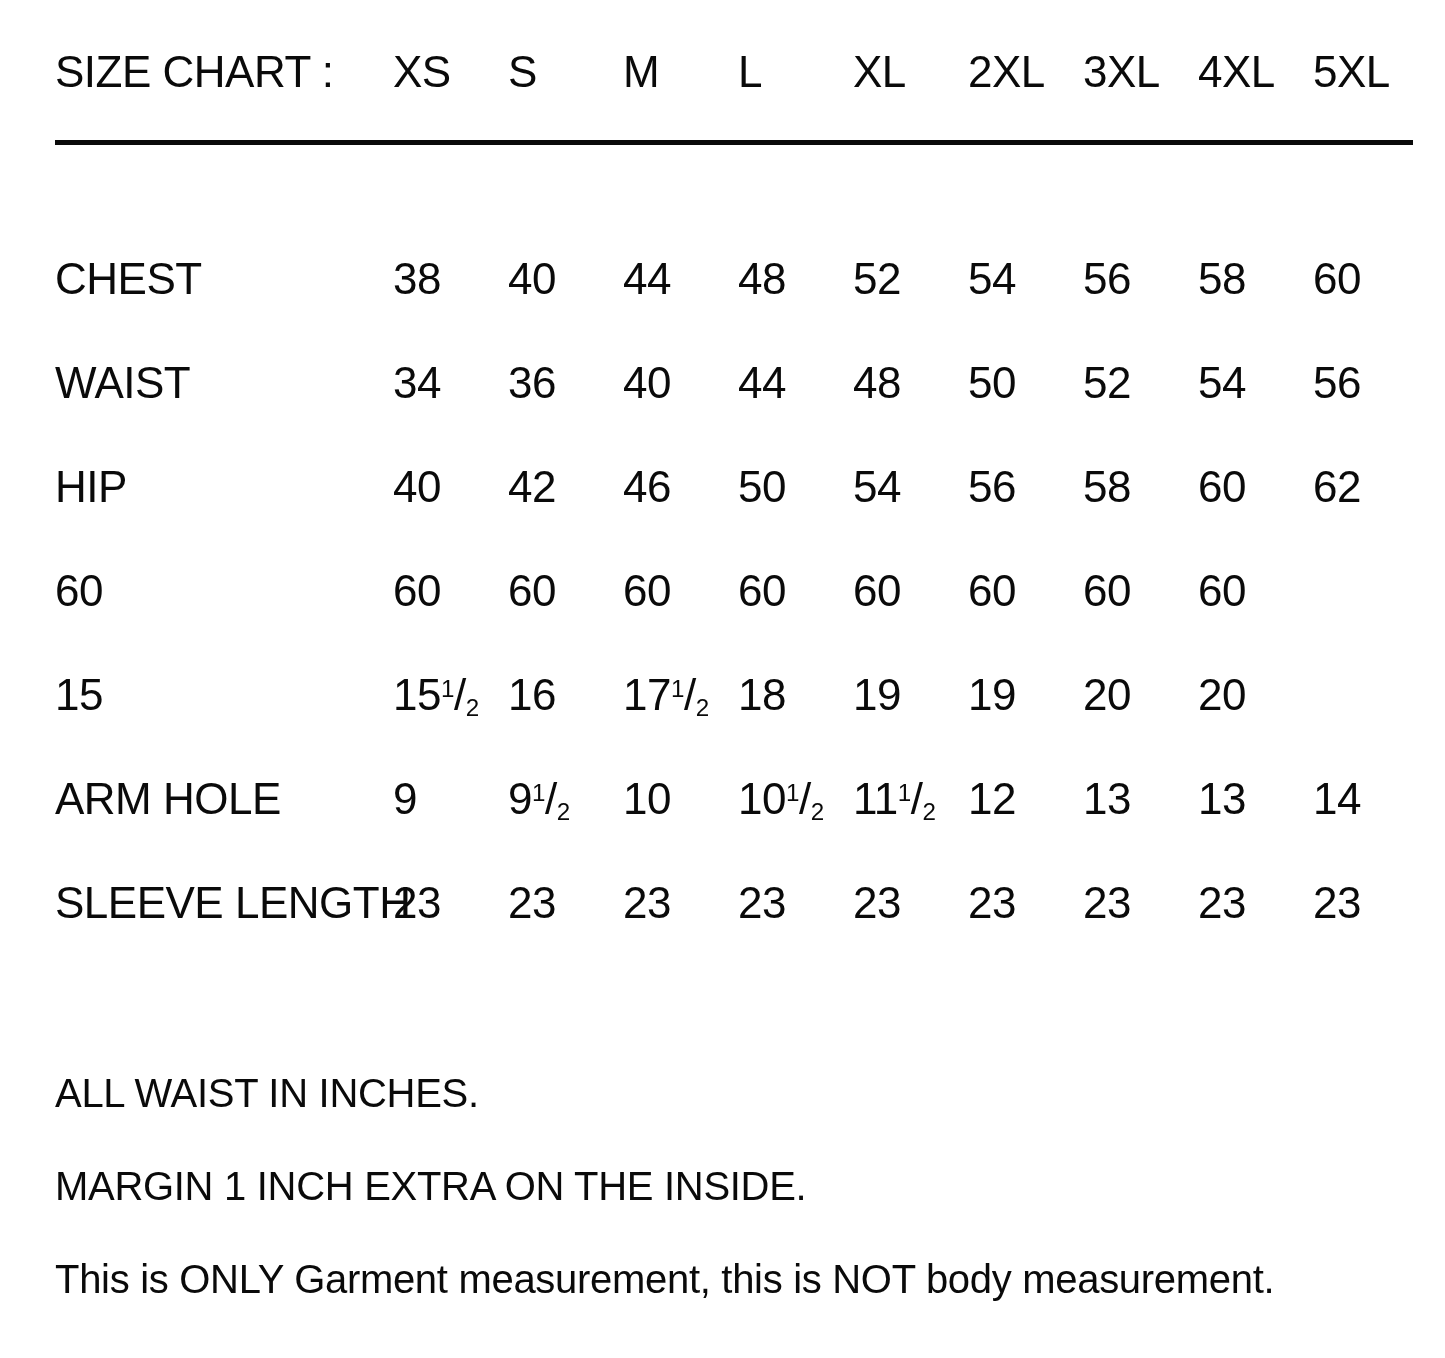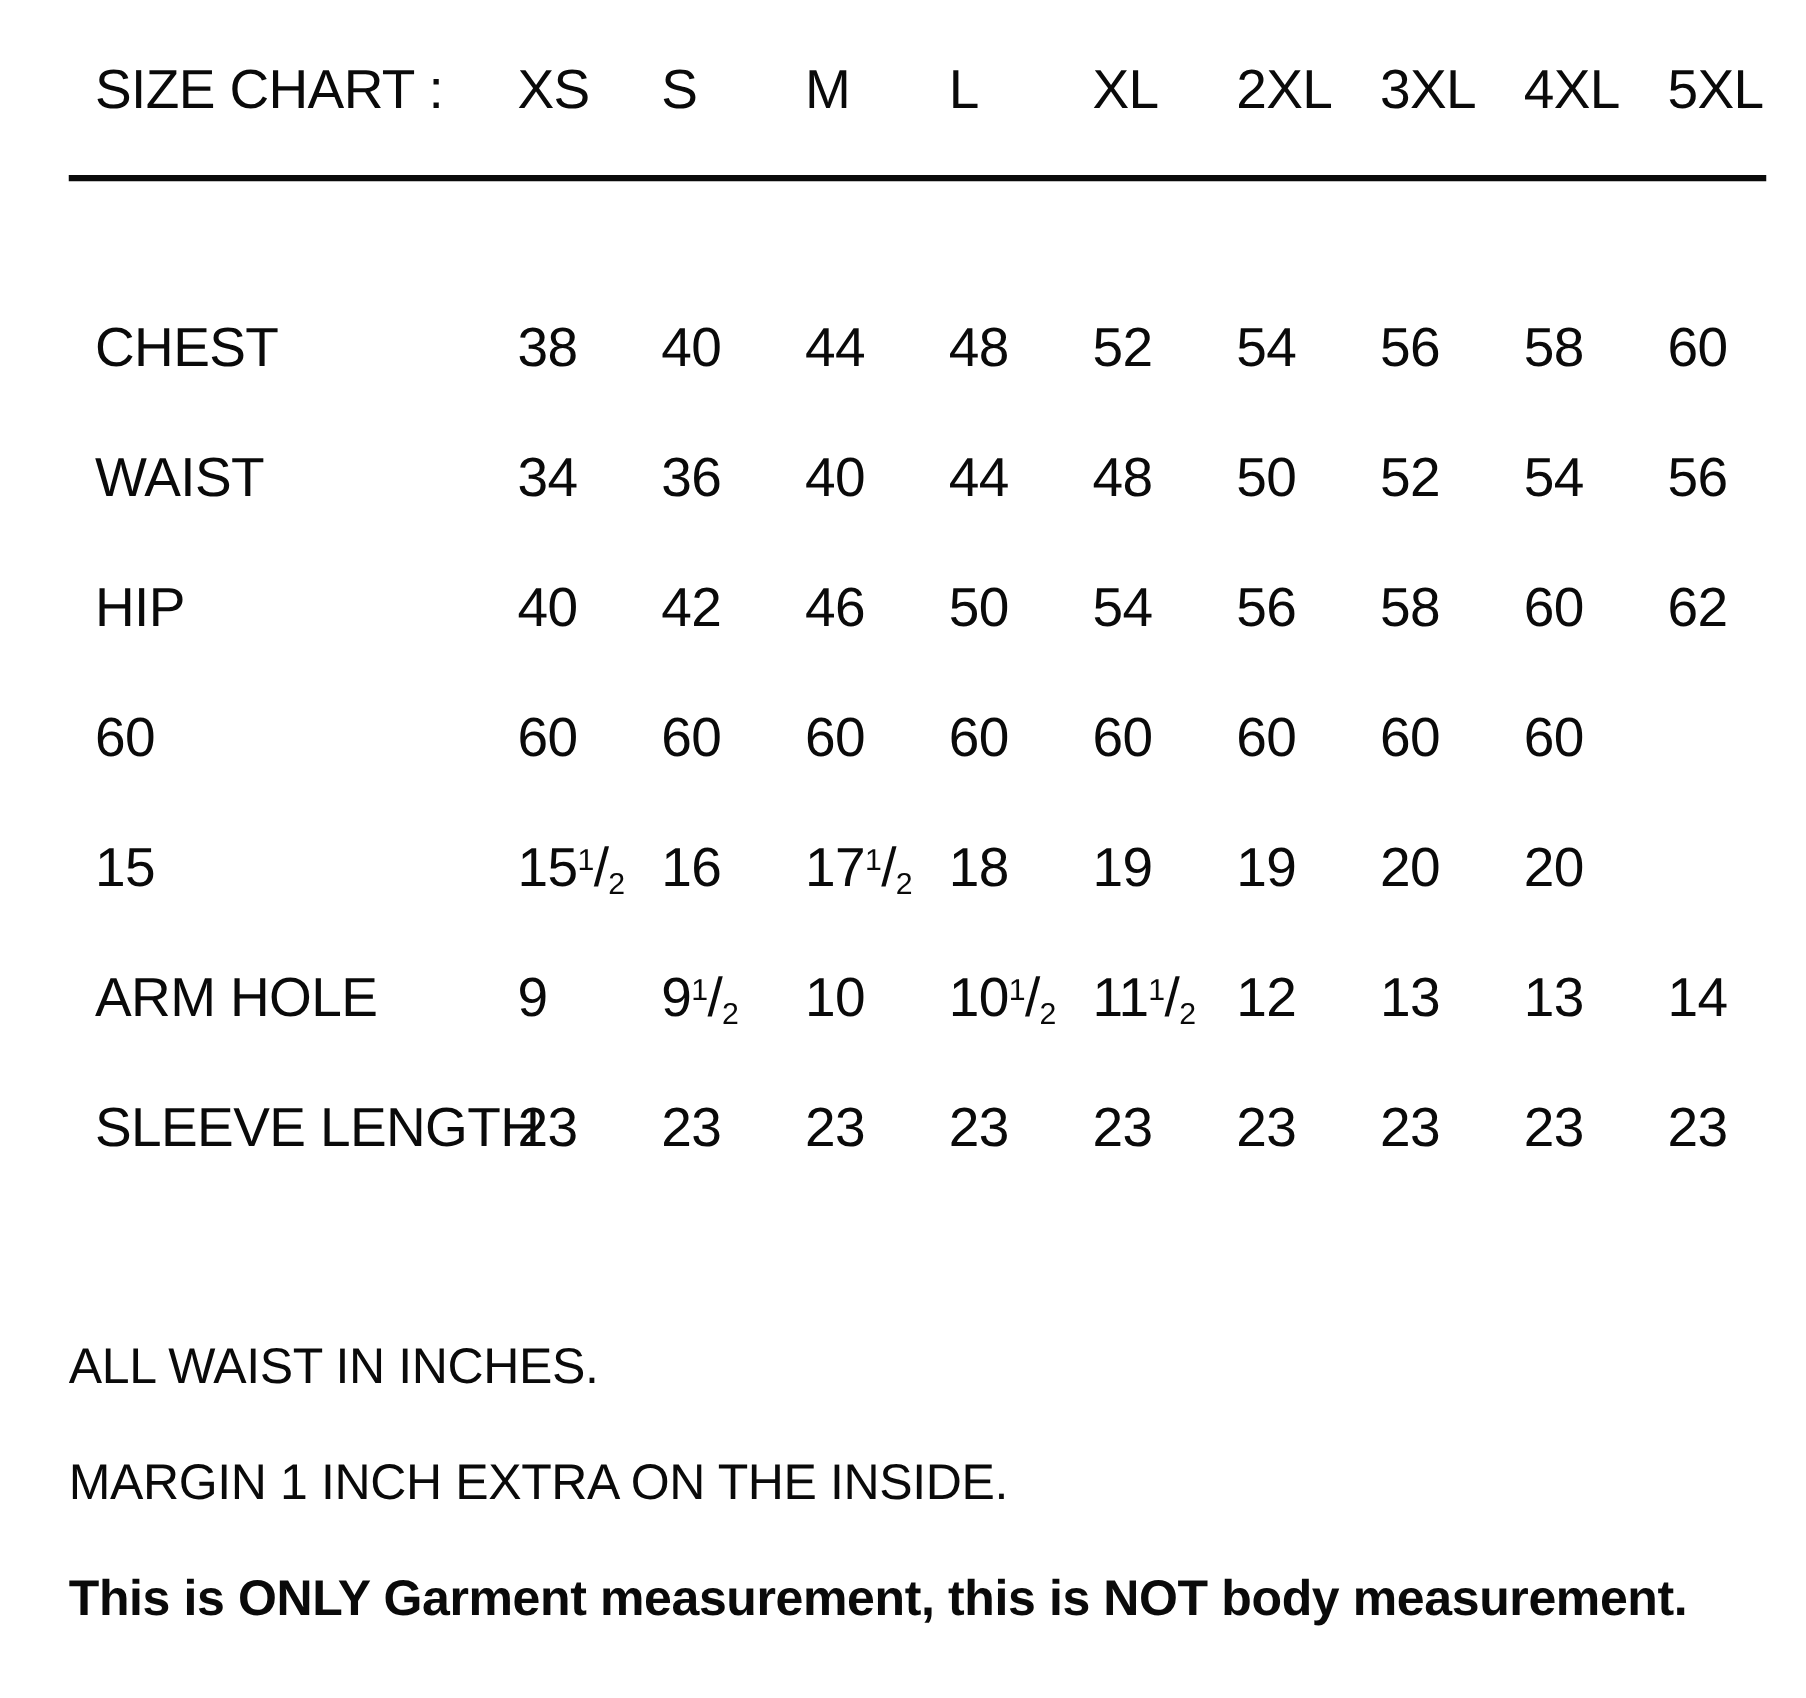--- a/index.html
+++ b/index.html
@@ -15,21 +15,20 @@
     width: 1445px;
     height: 1358px;
     padding: 46px 0 0 55px;
   }
   
   .grid-row {
     display: grid;
     grid-template-columns: 338px repeat(9, 115px);
     align-items: center;
     white-space: nowrap;
-    margin-left: 21px;
   }
   .header-row {
     height: 52px;
     font-size: 44px;
     letter-spacing: -0.5px;
   }
   .divider {
     width: 1358px;
     border: none;
     border-top: 5px solid #0a0a0a;
@@ -56,21 +55,21 @@
   .notes {
     margin-top: 116px;
     font-size: 40px;
     letter-spacing: -0.3px;
   }
   .notes p {
     line-height: 44px;
     margin-bottom: 49px;
     white-space: nowrap;
   }
-  .notes p.bold { font-weight: bold; }
+  .notes p.bold { font-weight: normal; }
 </style>
 </head>
 <body>
 
 <div class="sheet">
 
   <div class="grid-row header-row">
     <span class="title-cell">SIZE CHART :</span>
 
   <span class="size-head">XS</span>

